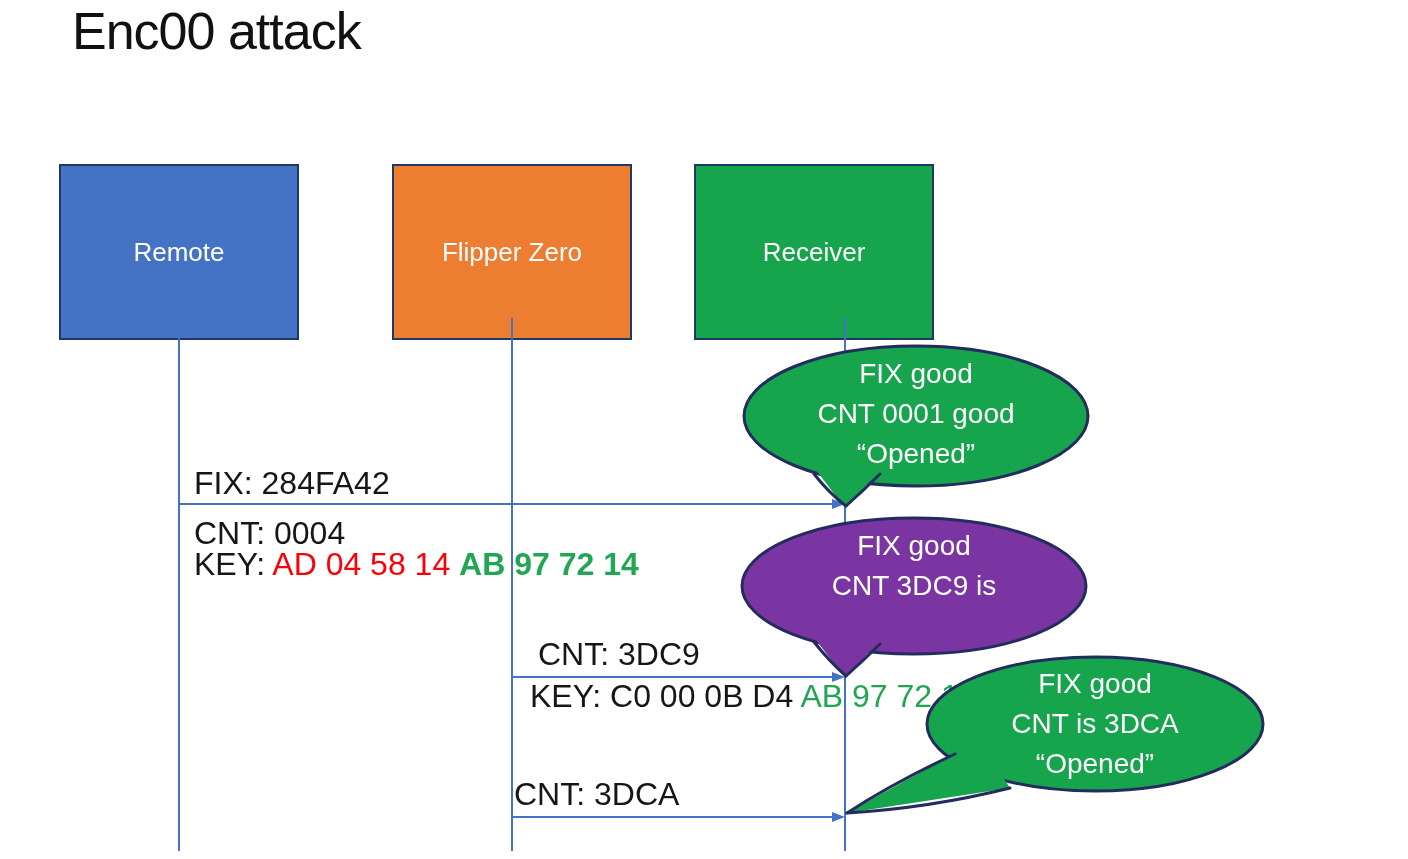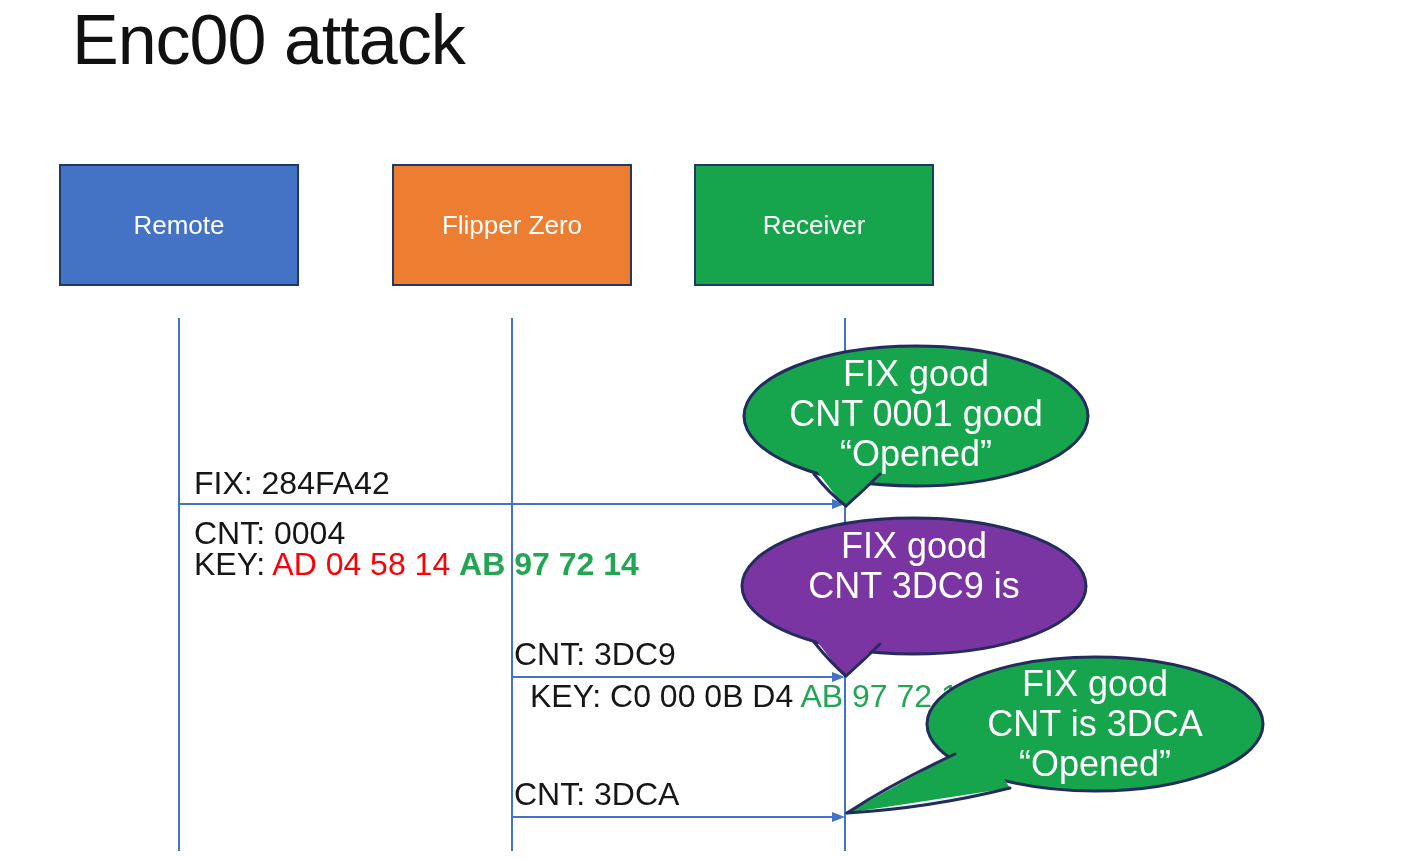--- a/index.html
+++ b/index.html
@@ -1,25 +1,25 @@
 <!DOCTYPE html>
 <html><head>
 <meta charset="utf-8">
 <style>
   html,body{margin:0;padding:0;background:#fff;}
   .slide{
     position:relative;width:1408px;height:859px;background:#ffffff;
     overflow:hidden;font-family:"Liberation Sans",sans-serif;
   }
   .title{
-    position:absolute;left:72px;top:4px;font-size:70px;line-height:1.05;
+    position:absolute;left:72px;top:4px;font-size:52px;line-height:1.05;
     color:#111111;letter-spacing:-1px;font-weight:400;white-space:nowrap;
   }
   .actor{
-    position:absolute;top:164px;width:240px;height:122px;box-sizing:border-box;
+    position:absolute;top:164px;width:240px;height:176px;box-sizing:border-box;
     border:2px solid #1F3864;display:flex;align-items:center;justify-content:center;
     color:#ffffff;font-size:26px;
   }
   .actor-remote{left:59px;background:#4472C4;}
   .actor-flipper{left:392px;background:#ED7D31;}
   .actor-receiver{left:694px;background:#16A44C;}
   .lifeline{
     position:absolute;top:318px;height:533px;width:2px;background:#4472C4;z-index:0;
   }
   .ll-remote{left:178px;}
@@ -32,21 +32,21 @@
   }
   .msg{
     position:absolute;font-size:32px;line-height:30px;color:#161616;
     white-space:nowrap;z-index:2;
   }
   .t-red{color:#FB0007;margin-top:48px;}
   .t-green{color:#22A654;}
   .t-bold{font-weight:700;}
   .bubble-svg{position:absolute;z-index:3;}
   .bubble-text{
-    position:absolute;z-index:4;color:#ffffff;font-size:36px;line-height:40px;
+    position:absolute;z-index:4;color:#ffffff;font-size:28px;line-height:40px;
     text-align:center;white-space:nowrap;
   }
 </style>
 </head>
 <body>
 
 <div class="slide">
 
   <div class="title">Enc00 attack</div>
 
@@ -70,21 +70,21 @@
   <div class="msgline" style="left:512px;top:676px;width:324px;"></div>
   <div class="arrowhead" style="left:832px;top:672px;"></div>
 
   <div class="msgline" style="left:512px;top:816px;width:324px;"></div>
   <div class="arrowhead" style="left:832px;top:812px;"></div>
 
   <div class="msg" style="left:194px;top:468px;">FIX: 284FA42</div>
   <div class="msg" style="left:194px;top:510px;margin-top:8px;">CNT: 0004</div>
   <div class="msg" style="left:194px;top:549px;"><span>KEY: </span><span class="t-red">AD 04 58 14 </span><span class="t-green t-bold">AB 97 72 14</span></div>
 
-  <div class="msg" style="left:514px;top:639px;">CNT: 3DC9</div>
+  <div class="msg" style="left:514px;top:639px;padding-left:24px;">CNT: 3DC9</div>
   <div class="msg" style="left:514px;top:681px;margin-left:16px;"><span>KEY: </span><span>C0 00 0B D4 </span><span class="t-green">AB 97 72 14</span></div>
 
   <div class="msg" style="left:514px;top:779px;">CNT: 3DCA</div>
 
   <svg class="bubble-svg" style="left:730px;top:338px;" width="372" height="178" viewBox="0 0 372 178">
     <ellipse cx="186" cy="78" rx="172" ry="70" stroke="#232C5D" stroke-width="3" fill="#16A44C"></ellipse>
     <polygon points="86,132 112,166 120,166 148,134 118,118" stroke="none" fill="#16A44C"></polygon>
     <path d="M 84 136 Q 100 156 116 168" fill="none" stroke="#232C5D" stroke-width="3" stroke-linecap="round"></path>
     <path d="M 116 168 Q 134 152 150 136" fill="none" stroke="#232C5D" stroke-width="3" stroke-linecap="round"></path>
   </svg>

